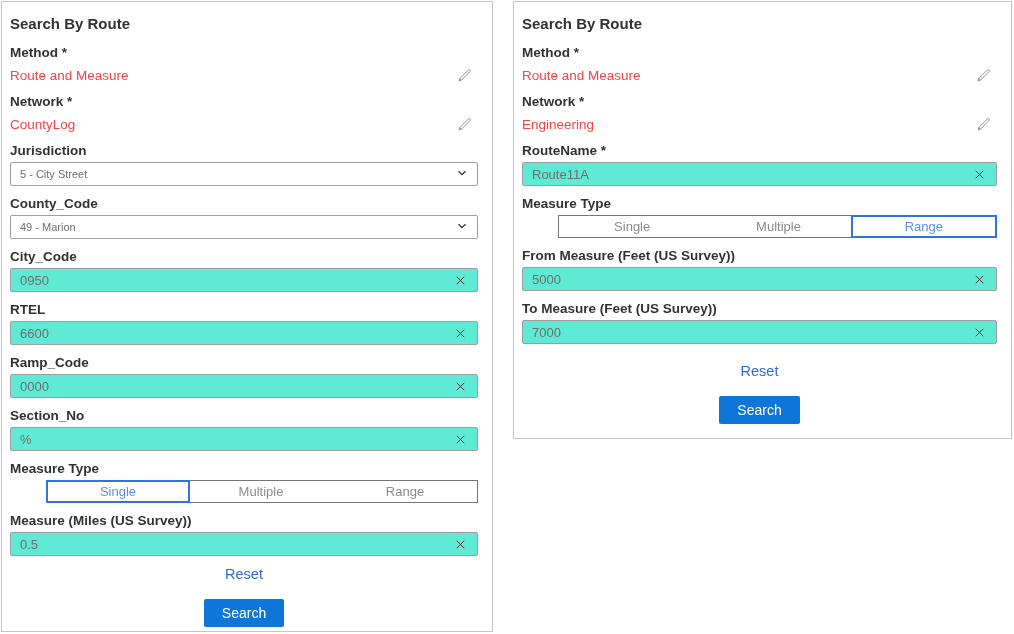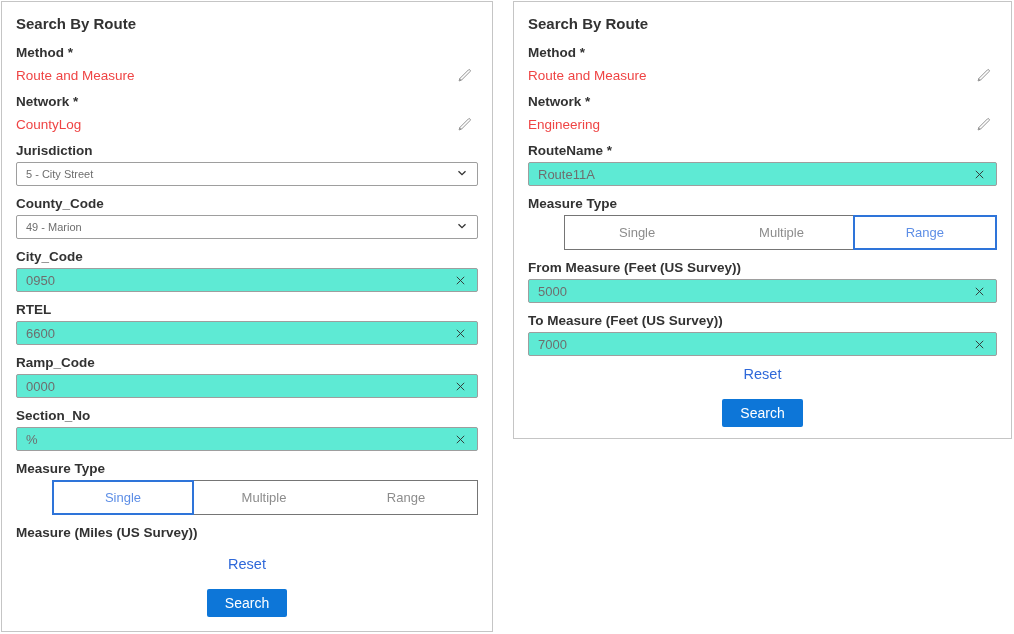--- a/index.html
+++ b/index.html
@@ -10,21 +10,21 @@
   }
   .page {
     display: flex;
     gap: 20px;
     align-items: flex-start;
     padding: 1px;
   }
   .panel {
     background: #ffffff;
     border: 1px solid #c5c5c5;
-    padding: 13px 14px 14px 14px;
+    padding: 13px 14px 14px 8px;
     display: flex;
     flex-direction: column;
   }
   .panel-left  { width: 492px; height: 631px; }
   .panel-right { width: 499px; height: 438px; }
 
   .panel-title {
     font-size: 15px;
     font-weight: 600;
     color: #323232;
@@ -98,21 +98,21 @@
     background: none;
     border: none;
     cursor: pointer;
     padding: 2px 4px;
     line-height: 0;
   }
 
   
   .segmented {
     display: flex;
-    height: 35px;
+    height: 23px;
     border: 1px solid #757575;
     background: #fff;
     margin-left: 36px;
   }
   .segment {
     flex: 1;
     display: flex;
     align-items: center;
     justify-content: center;
     font-size: 13px;
@@ -249,20 +249,26 @@
       <span class="field-label">Measure Type</span>
       <div class="segmented">
         <div class="segment selected">Single</div>
         <div class="segment">Multiple</div>
         <div class="segment">Range</div>
       </div>
     </div>
 
     <div class="field">
       <span class="field-label">Measure (Miles (US Survey))</span>
+      <div class="input-box">
+        <input type="text" value="0.5" style="">
+        <button class="clear-btn"><span><svg width="13" height="13" viewBox="0 0 14 14" stroke="#323232" stroke-width="1">
+                <path d="M3 3 L11 11 M11 3 L3 11"></path>
+              </svg></span></button>
+      </div>
     </div>
 
     <div class="panel-footer">
       <a class="reset-link">Reset</a>
       <button class="search-btn">Search</button>
     </div>
   </div>
 
   <div class="panel panel-right">
     <div class="panel-title">Search By Route</div>

